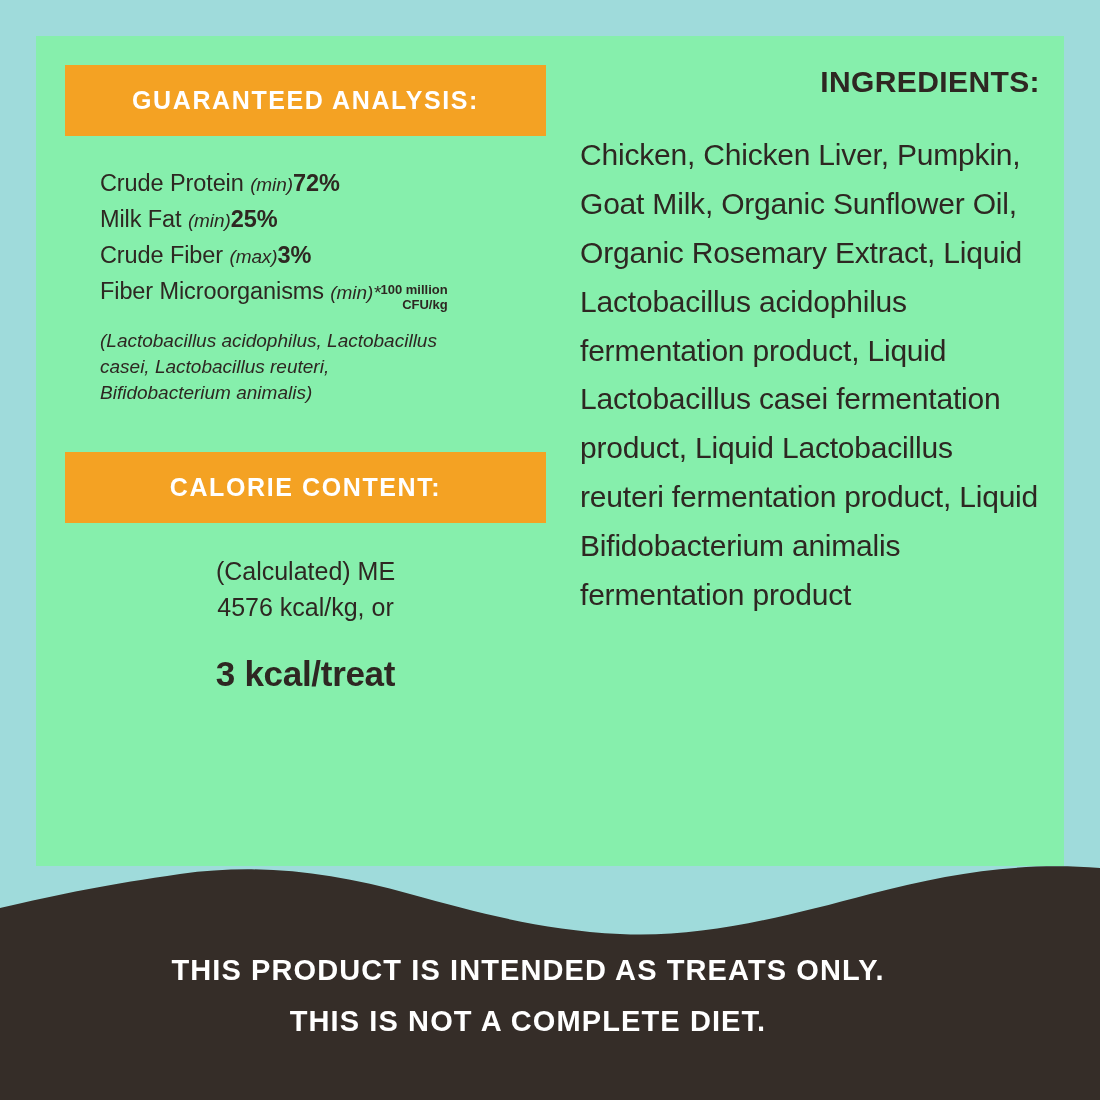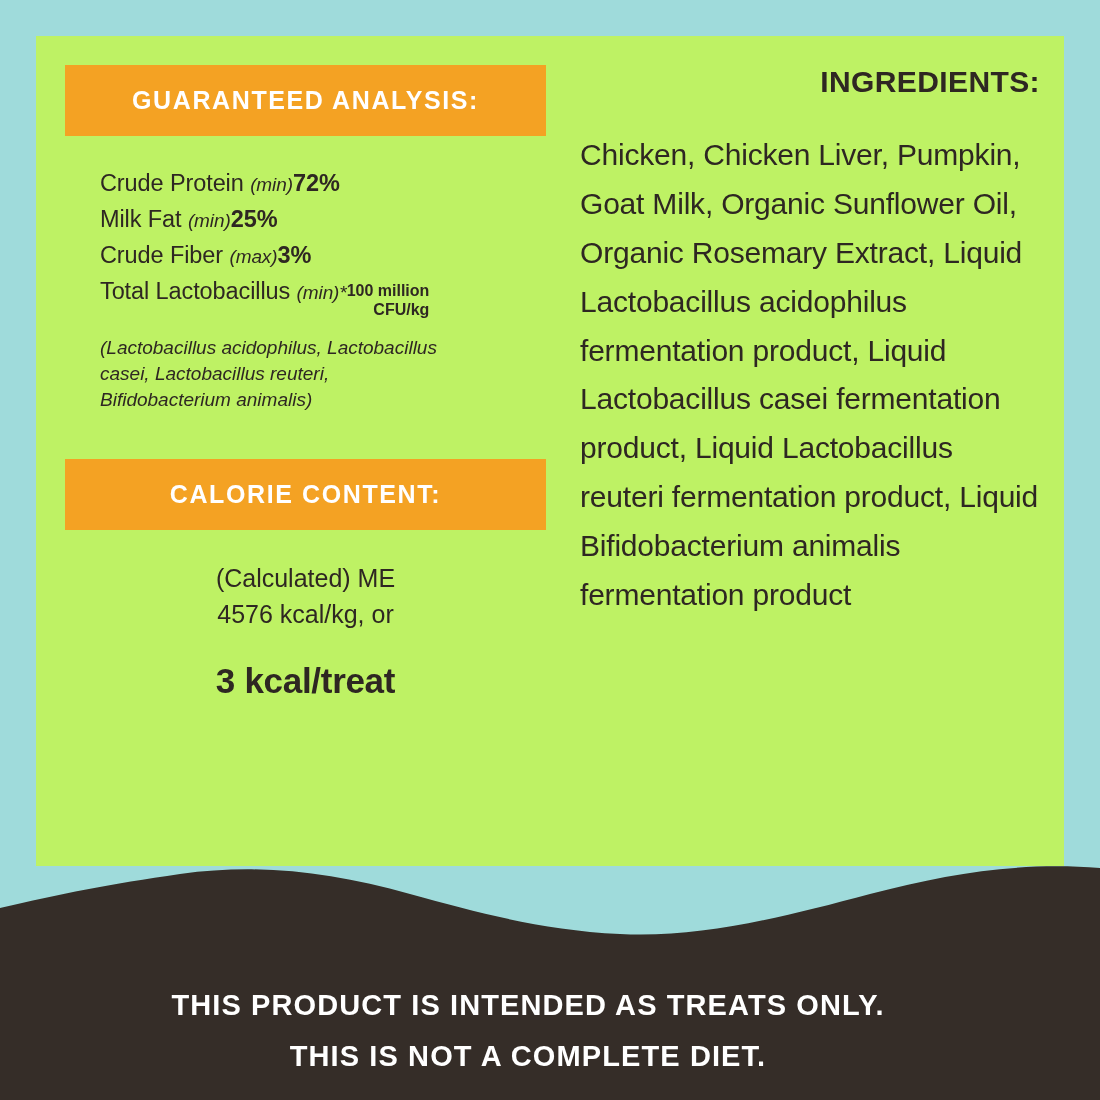--- a/index.html
+++ b/index.html
@@ -11,21 +11,21 @@
     background: #9FDBDB;
     position: relative;
     overflow: hidden;
   }
 
   
   .card {
     position: absolute;
     left: 36px; top: 36px;
     width: 1028px; height: 830px;
-    background: #bef264;
+    background: #86efac;
   }
 
   
   .left-col {
     position: absolute;
     left: 29px; top: 29px;   
     width: 481px;
   }
 
   .orange-bar {
@@ -64,21 +64,21 @@
     font-size: 19px;
   }
   .ga-val {
     font-size: 23.5px;
     font-weight: bold;
     color: #2E2722;
   }
   .ga-row.micro { margin-bottom: 0; align-items: flex-start; }
   .ga-row.micro .ga-name { font-size: 23.5px; }
   .ga-val-micro {
-    font-size: 16px;
+    font-size: 13px;
     font-weight: bold;
     color: #2E2722;
     text-align: right;
     line-height: 1.16;
     padding-top: 4px;
   }
 
   .strains {
     margin-top: 16px;
     padding: 0 12px 0 35px;
@@ -139,21 +139,21 @@
 
   
   .wave {
     position: absolute;
     left: 0; top: 846px;
     width: 1100px; height: 254px;
     display: block;
   }
   .footer-text {
     position: absolute;
-    left: 0; top: 980px;
+    left: 0; top: 945px;
     width: 1056px;
     text-align: center;
     color: #FFFFFF;
   }
   .footer-line {
     font-size: 29px;
     font-weight: bold;
     letter-spacing: 1.1px;
     line-height: 1.75;
   }
@@ -181,21 +181,21 @@
         <span class="ga-val">25%</span>
       </div>
 
       <div class="ga-row">
         <span class="ga-name"><span>Crude Fiber</span> <span class="ga-qual">(max)</span></span>
         <span class="ga-val">3%</span>
       </div>
 
 
       <div class="ga-row micro">
-        <span class="ga-name"><span>Total Lactobacillus</span> <span class="ga-qual">(min)*</span></span>
+        <span class="ga-name"><span>Fiber Microorganisms</span> <span class="ga-qual">(min)*</span></span>
         <span class="ga-val-micro"><span>100 million</span><br><span>CFU/kg</span></span>
       </div>
 
     </div>
 
     <div class="strains">(Lactobacillus acidophilus, Lactobacillus casei, Lactobacillus reuteri, Bifidobacterium animalis)</div>
 
 
     <div class="calorie-bar-wrap">
       <div class="orange-bar">

